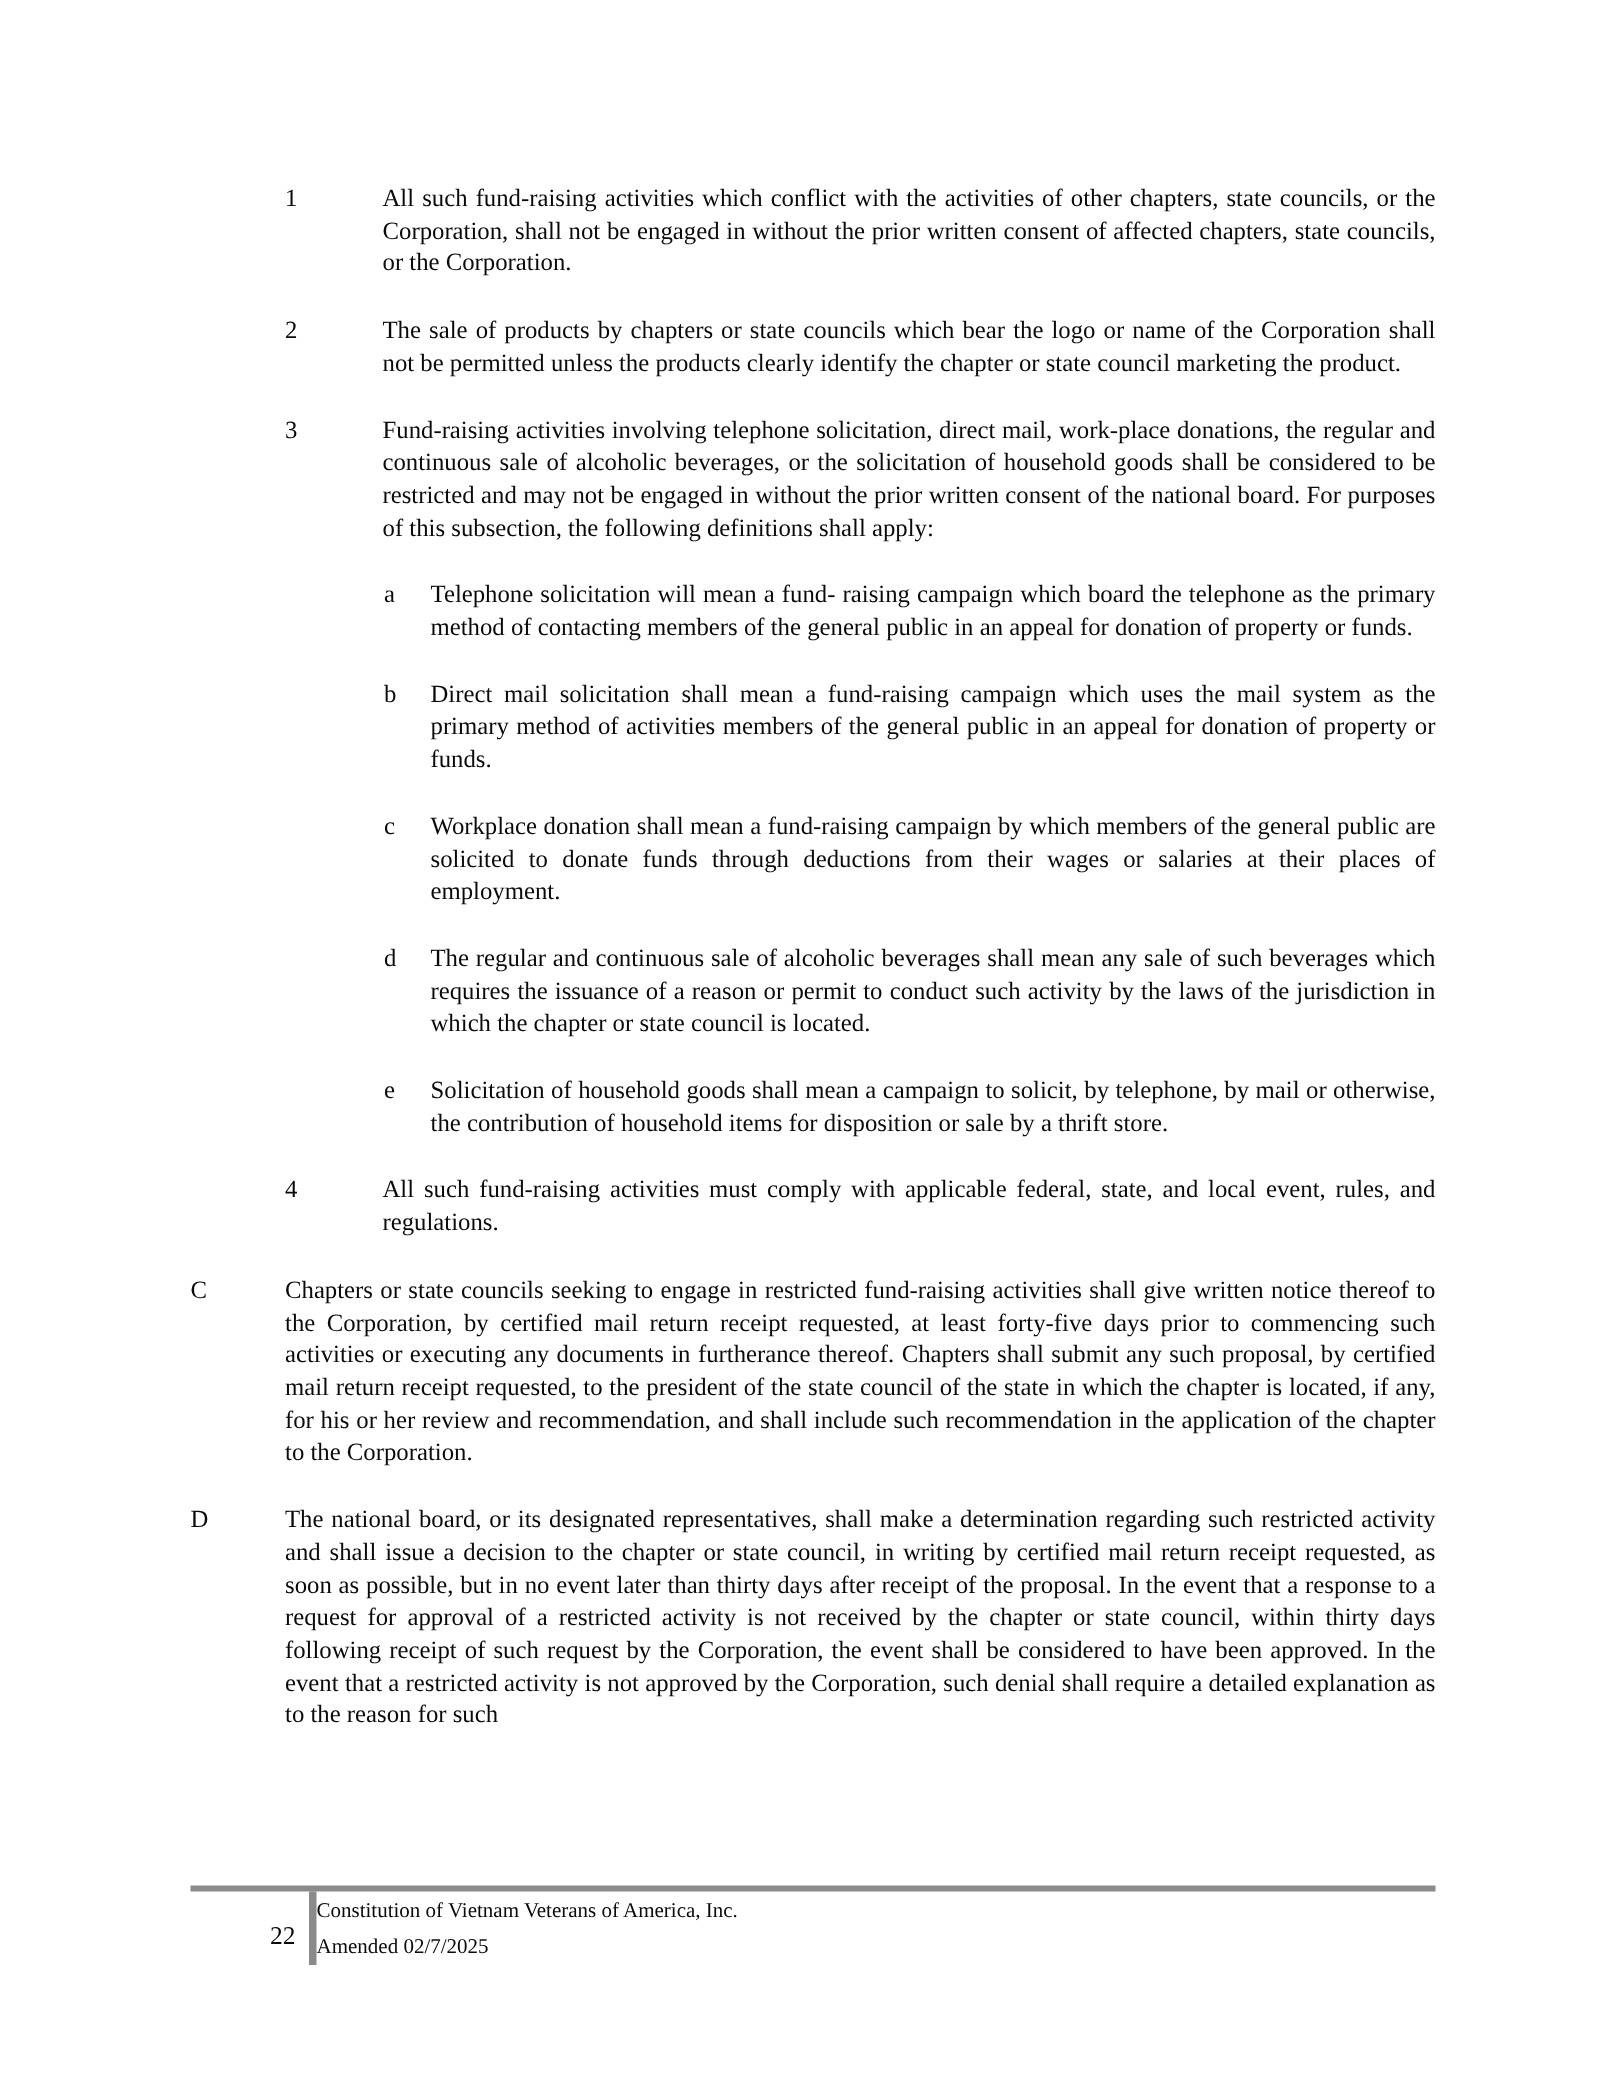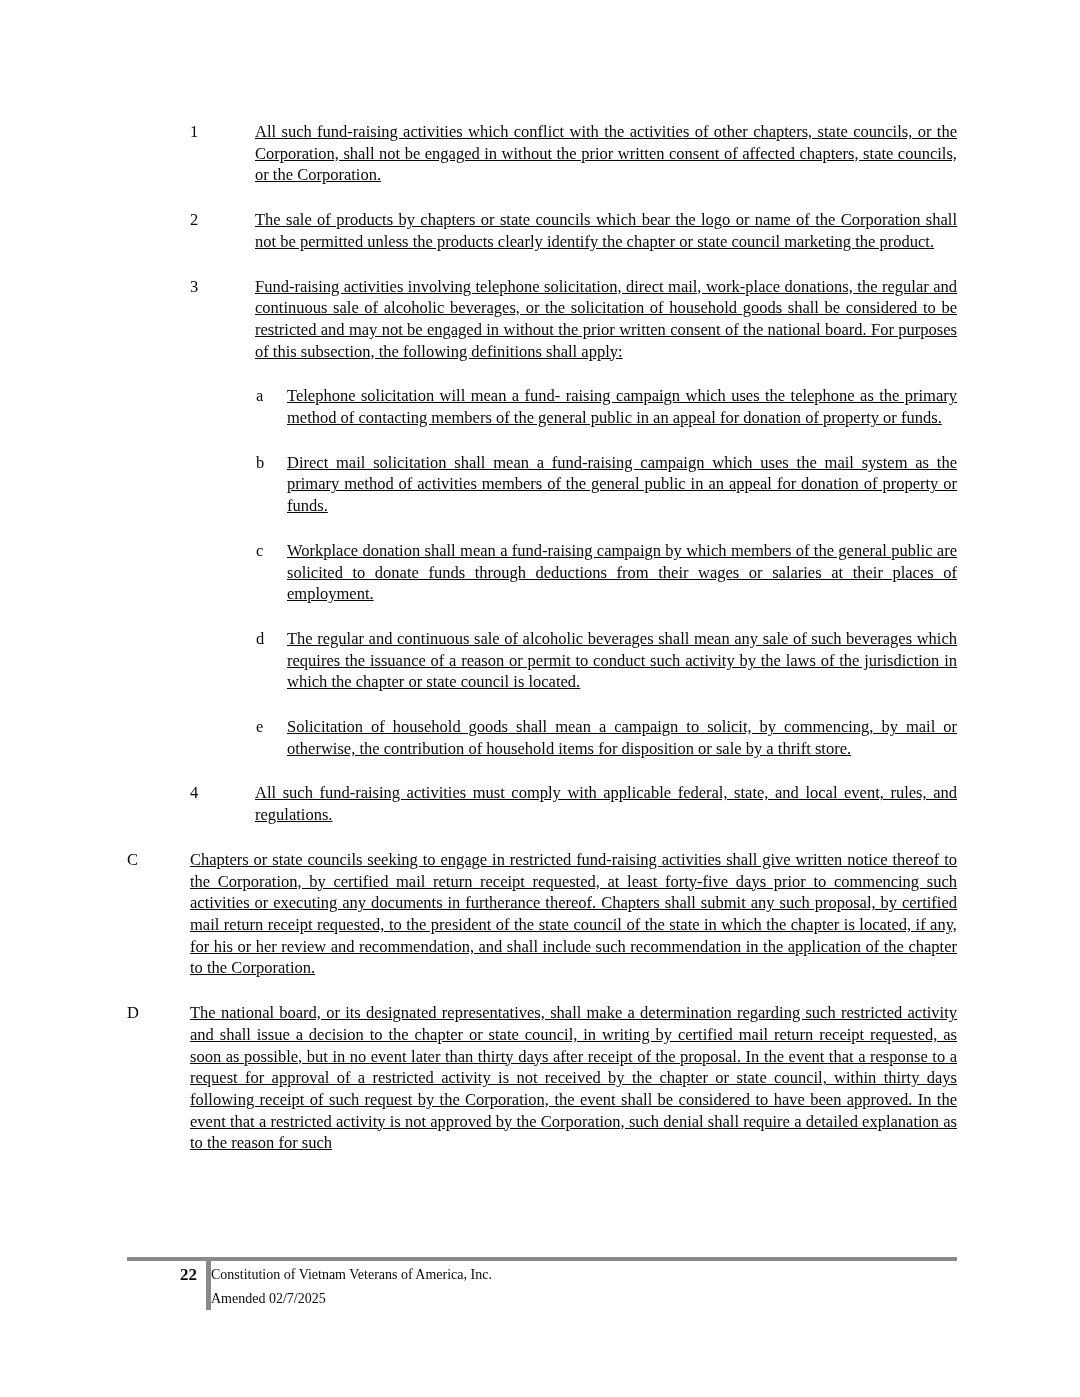--- a/index.html
+++ b/index.html
@@ -29,21 +29,20 @@
     font-size: 16.5px;
     line-height: 21.7px;
   }
   .para .marker {
     flex-shrink: 0;
     white-space: pre;
   }
   .para .ptext {
     flex: 1;
     text-align: justify;
-    text-decoration: underline;
   }
   
   .para.letter .marker { width: 63px; }
   
   .para.num { margin-left: 63px; }
   .para.num .marker { width: 65px; }
   
   .para.sub { margin-left: 129px; }
   .para.sub .marker { width: 31px; }
 
@@ -61,23 +60,23 @@
     display: flex;
     align-items: flex-start;
   }
   .page-num {
     width: 79px;
     flex-shrink: 0;
     text-align: right;
     padding-right: 9px;
     box-sizing: border-box;
     font-size: 17px;
-    font-weight: bold;
+    font-weight: normal;
     line-height: 24px;
-    padding-top: 2px;
+    padding-top: 18px;
   }
   .footer-vbar {
     width: 5px;
     height: 49px;
     flex-shrink: 0;
   }
   .footer-right {
     flex: 1;
     text-align: left;
     padding-right: 13px;
@@ -103,41 +102,41 @@
       <div class="ptext">The sale of products by chapters or state councils which bear the logo or name of the Corporation shall not be permitted unless the products clearly identify the chapter or state council marketing the product.</div>
     </div>
 
     <div class="para num">
       <span class="marker">3</span>
       <div class="ptext">Fund-raising activities involving telephone solicitation, direct mail, work-place donations, the regular and continuous sale of alcoholic beverages, or the solicitation of household goods shall be considered to be restricted and may not be engaged in without the prior written consent of the national board.  For purposes of this subsection, the following definitions shall apply:</div>
     </div>
 
     <div class="para sub">
       <span class="marker">a</span>
-      <div class="ptext">Telephone solicitation will mean a fund- raising campaign which uses the telephone as the primary method of contacting members of the general public in an appeal for donation of property or funds.</div>
+      <div class="ptext">Telephone solicitation will mean a fund- raising campaign which board the telephone as the primary method of contacting members of the general public in an appeal for donation of property or funds.</div>
     </div>
 
     <div class="para sub">
       <span class="marker">b</span>
       <div class="ptext">Direct mail solicitation shall mean a fund-raising campaign which uses the mail system as the primary method of activities members of the general public in an appeal for donation of property or funds.</div>
     </div>
 
     <div class="para sub">
       <span class="marker">c</span>
       <div class="ptext">Workplace donation shall mean a fund-raising campaign by which members of the general public are solicited to donate funds through deductions from their wages or salaries at their places of employment.</div>
     </div>
 
     <div class="para sub">
       <span class="marker">d</span>
       <div class="ptext">The regular and continuous sale of alcoholic beverages shall mean any sale of such beverages which requires the issuance of a reason or permit to conduct such activity by the laws of the jurisdiction in which the chapter or state council is located.</div>
     </div>
 
     <div class="para sub">
       <span class="marker">e</span>
-      <div class="ptext">Solicitation of household goods shall mean a campaign to solicit, by commencing, by mail or otherwise, the contribution of household items for disposition or sale by a thrift store.</div>
+      <div class="ptext">Solicitation of household goods shall mean a campaign to solicit, by telephone, by mail or otherwise, the contribution of household items for disposition or sale by a thrift store.</div>
     </div>
 
     <div class="para num">
       <span class="marker">4</span>
       <div class="ptext">All such fund-raising activities must comply with applicable federal, state, and local event, rules, and regulations.</div>
     </div>
 
     <div class="para letter">
       <span class="marker">C</span>
       <div class="ptext">Chapters or state councils seeking to engage in restricted fund-raising activities shall give written notice thereof to the Corporation, by certified mail return receipt requested, at least forty-five days prior to commencing such activities or executing any documents in furtherance thereof.  Chapters shall submit any such proposal, by certified mail return receipt requested, to the president of the state council of the state in which the chapter is located, if any, for his or her review and recommendation, and shall include such recommendation in the application of the chapter to the Corporation.</div>

